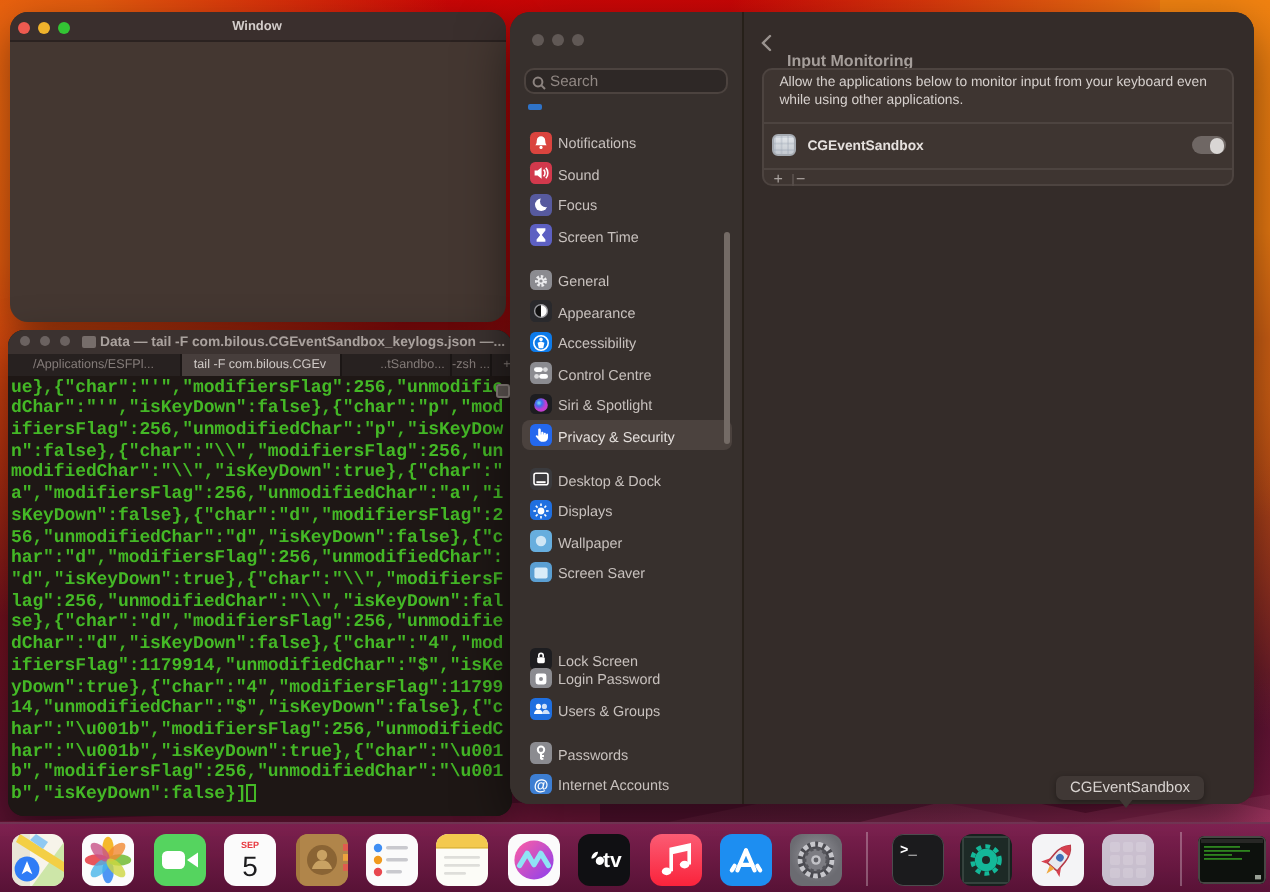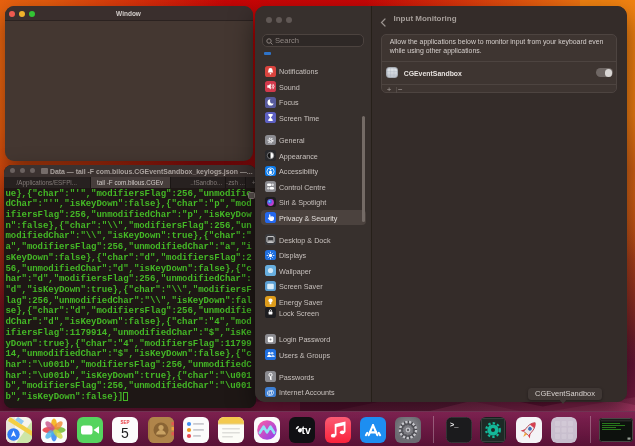--- a/index.html
+++ b/index.html
@@ -67,21 +67,21 @@
 .bluebit { position:absolute; left:8.5px; top:46.3px; width:7.5px; height:2.6px; background:#2f73c8; border-radius:1px; }
 .srow { position:absolute; left:6px; width:104.5px; height:14.8px; }
 .srow.sel { background:#4b423e; border-radius:4px; }
 .srow .ic { position:absolute; left:4px; top:2px; width:10.8px; height:10.8px; border-radius:2.6px; }
 .srow .ic svg { position:absolute; left:0; top:0; }
 .srow .lb { position:absolute; left:18px; top:3.5px; font-size:7.2px; color:#c7c0bd; white-space:nowrap; }
 #sbar { position:absolute; left:106.5px; top:110px; width:3.5px; height:106px; background:#746b66; border-radius:1.75px; }
 
 #set .hdr { position:absolute; left:116px; top:0; width:256px; height:28px; }
 #set .back { position:absolute; left:8.5px; top:7px; }
-#set .htitle { position:absolute; left:22.5px; top:8px; font-size:8px; font-weight:bold; color:#a59e9a; }
+#set .htitle { position:absolute; left:22.5px; top:20px; font-size:8px; font-weight:bold; color:#a59e9a; }
 #box { position:absolute; left:125.7px; top:28.1px; width:236px; height:59.4px;
   background:#3e3531; border:1px solid #4d4440; border-radius:5px; }
 #box .para { position:absolute; left:8px; top:2.2px; width:228px; font-size:6.9px; line-height:9.2px; color:#d6d0cd; }
 #box .div1 { position:absolute; left:0; top:26.4px; width:100%; height:1px; background:#4d4440; }
 #box .appic { position:absolute; left:4.5px; top:31.5px; width:11.5px; height:11.5px;
   background:linear-gradient(180deg,#e2e6ea,#c4c9d0); border-radius:3px; border:1px solid #a5aab1;
   background-image:linear-gradient(rgba(150,160,175,0.3) 1px, transparent 1px),linear-gradient(90deg, rgba(150,160,175,0.3) 1px, transparent 1px),linear-gradient(180deg,#e2e6ea,#c4c9d0); background-size:3.3px 3.3px,3.3px 3.3px,100% 100%; }
 #box .appname { position:absolute; left:22px; top:34.5px; font-size:6.9px; font-weight:bold; color:#e6e1de; }
 #box .tog { position:absolute; left:214.5px; top:33px; width:17px; height:9.4px; background:#6f6764; border-radius:5px; }
 #box .tog .knob { position:absolute; right:0.8px; top:0.8px; width:7.8px; height:7.8px; background:#d9d6d4; border-radius:50%; }
@@ -307,30 +307,21 @@
       <span class="lb">Wallpaper</span>
     </div>
   <div class="srow" style="top:272.6px">
       <span class="ic" style="background:#5b9fd2">
         <svg width="11" height="11" viewBox="0 0 11 11">
           <rect x="2.2" y="2.8" width="6.6" height="5.4" rx="1" fill="#d9ecf8"></rect>
         </svg>
       </span>
       <span class="lb">Screen Saver</span>
     </div>
-  <div class="srow" style="top:288.1px">
-      <span class="ic" style="background:#dd9c1c">
-        <svg width="11" height="11" viewBox="0 0 11 11">
-          <circle cx="5.5" cy="4.6" r="2.1" fill="#fff"></circle>
-          <rect x="4.6" y="6.3" width="1.8" height="1.9" rx=".5" fill="#fff"></rect>
-        </svg>
-      </span>
-      <span class="lb">Energy Saver</span>
-    </div>
-  <div class="srow" style="top:299px">
+  <div class="srow" style="top:316px">
       <span class="ic" style="background:#1d1d20">
         <svg width="11" height="11" viewBox="0 0 11 11">
           <rect x="3.6" y="4.6" width="3.8" height="3" rx=".7" fill="#fff"></rect>
           <path d="M4.4 4.6V3.8a1.1 1.1 0 0 1 2.2 0v.8" fill="none" stroke="#fff" stroke-width=".8"></path>
         </svg>
       </span>
       <span class="lb">Lock Screen</span>
     </div>
   <div class="srow" style="top:341.1px">
       <span class="ic" style="background:#1f6fe0">

